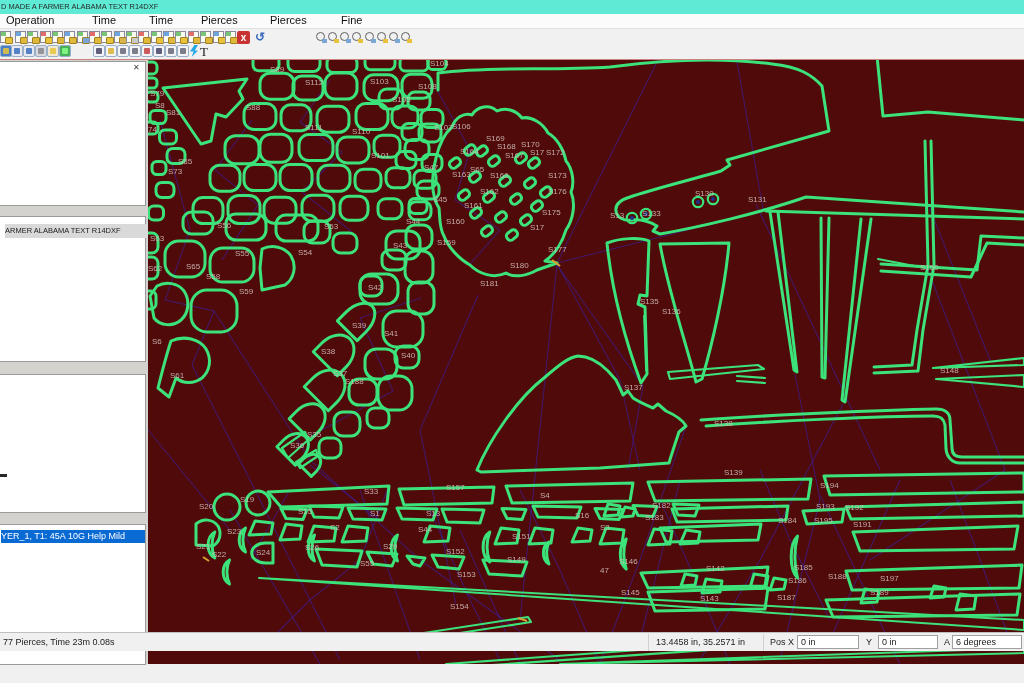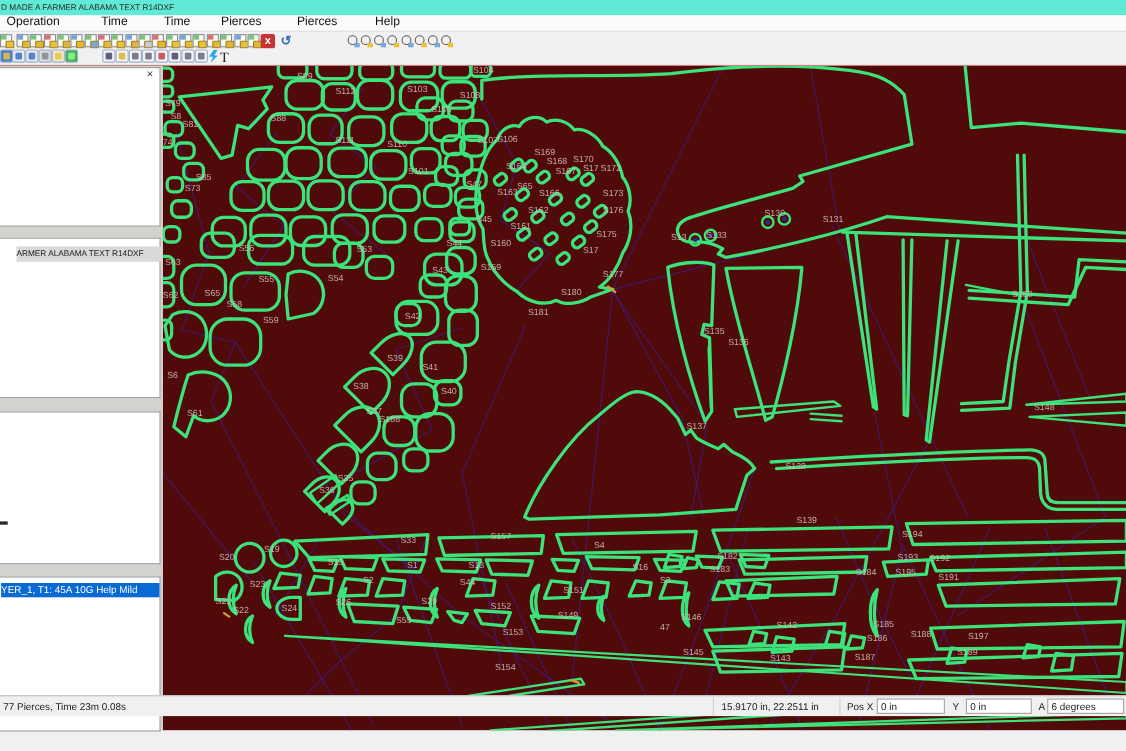--- a/index.html
+++ b/index.html
@@ -8,21 +8,21 @@
 .mag{position:absolute;width:9px;height:9px;border:1.6px solid #606060;border-radius:50%}
 .box{position:absolute;left:0;width:146px;background:#fff;border:1px solid #9a9a9a;border-left:none}
 </style></head><body>
 <div class="abs" style="left:0;top:0;width:1024px;height:14px;background:#5eead4;font-size:7.5px;color:#2a2a2a;padding-left:1px;line-height:13px">D MADE A FARMER ALABAMA TEXT R14DXF</div>
 <div class="abs" style="left:0;top:14px;width:1024px;height:14px;background:#fbfbfb;font-size:11px;color:#101010">
 <span class="abs" style="left:6px">Operation</span>
     <span class="abs" style="left:92px">Time</span>
     <span class="abs" style="left:149px">Time</span>
     <span class="abs" style="left:201px">Pierces</span>
     <span class="abs" style="left:270px">Pierces</span>
-    <span class="abs" style="left:341px">Help</span>
+    <span class="abs" style="left:341px">Fine</span>
   </div>
 <div class="abs" style="left:0;top:28px;width:1024px;height:16px;background:#f1f1f1;border-top:1px solid #e2e2e2">
     <div style="position:absolute;left:0px;top:2px;width:11px;height:12px;background:#fbfbf2;border:1px solid #8a8a9a"></div>
     <div style="position:absolute;left:5px;top:8px;width:8px;height:7px;background:#e8c33a;border:1px solid #a08020;border-radius:1px"></div>
     <div style="position:absolute;left:1px;top:3px;width:5px;height:4px;background:#58b858;opacity:.8"></div>
     <div style="position:absolute;left:15px;top:2px;width:11px;height:12px;background:#fbfbf2;border:1px solid #8a8a9a"></div>
     <div style="position:absolute;left:20px;top:8px;width:8px;height:7px;background:#e0b83a;border:1px solid #a08020;border-radius:1px"></div>
     <div style="position:absolute;left:16px;top:3px;width:5px;height:4px;background:#4a90d8;opacity:.8"></div>
     <div style="position:absolute;left:27px;top:2px;width:11px;height:12px;background:#fbfbf2;border:1px solid #8a8a9a"></div>
     <div style="position:absolute;left:32px;top:8px;width:8px;height:7px;background:#e0b83a;border:1px solid #a08020;border-radius:1px"></div>
@@ -124,21 +124,21 @@
     <div class="ic2" style="left:177px;top:1px;background:#f4f4f8"></div>
     <div style="position:absolute;left:180px;top:4px;width:6px;height:6px;background:#667;opacity:.85;border-radius:1px"></div>
     <div style="position:absolute;left:190px;top:1px;width:8px;height:12px;background:#29a8e8;clip-path:polygon(55% 0,100% 0,60% 45%,100% 45%,20% 100%,45% 55%,0 55%)"></div>
     <div style="position:absolute;left:200px;top:0px;font-size:13px;color:#202020;font-family:'Liberation Serif',serif">T</div>
   </div>
 <div class="abs" style="left:0;top:59px;width:1024px;height:1px;background:#cc8080"></div>
 <div class="abs" style="left:0;top:60px;width:148px;height:604px;background:#d4d2ce"></div>
 <div class="box" style="top:61px;height:145px"></div>
 <div class="abs" style="left:133px;top:63px;font-size:8px;color:#404040">✕</div>
 <div class="box" style="top:216px;height:146px"></div>
-<div class="abs" style="left:15px;top:224px;width:144px;height:14px;background:#d9d9d9;font-size:7.5px;color:#202020;line-height:14px">ARMER ALABAMA TEXT R14DXF</div>
+<div class="abs" style="left:5px;top:224px;width:144px;height:14px;background:#d9d9d9;font-size:7.5px;color:#202020;line-height:14px">ARMER ALABAMA TEXT R14DXF</div>
 <div class="box" style="top:374px;height:139px"></div>
 <div class="abs" style="left:0;top:474px;width:7px;height:3px;background:#282828"></div>
 <div class="box" style="top:524px;height:141px"></div>
 <div class="abs" style="left:1px;top:530px;width:144px;height:13px;background:#0a6ad4;color:#fff;font-size:9px;line-height:13px">YER_1, T1: 45A 10G Help Mild</div>
 <svg class="abs" style="left:148px;top:60px" width="876" height="604" viewBox="148 60 876 604">
 <rect x="148" y="60" width="876" height="604" fill="#510a0a"></rect>
 <path d="M736,56 L763,209" fill="none" stroke="#3a1e96" stroke-width="1.1" opacity="0.65"></path>
 <path d="M763,211 L557,263" fill="none" stroke="#3a1e96" stroke-width="1.1" opacity="0.65"></path>
 <path d="M557,265 L643,386 L628,470" fill="none" stroke="#3a1e96" stroke-width="1.1" opacity="0.65"></path>
 <path d="M660,56 L557,263" fill="none" stroke="#3a1e96" stroke-width="1.1" opacity="0.65"></path>
@@ -504,19 +504,19 @@
 <text x="298" y="514" font-size="8" fill="#cfbeb9" opacity="0.9">S15</text>
 <text x="330" y="530" font-size="8" fill="#cfbeb9" opacity="0.9">S2</text>
 <text x="418" y="532" font-size="8" fill="#cfbeb9" opacity="0.9">S44</text>
 <text x="360" y="566" font-size="8" fill="#cfbeb9" opacity="0.9">S55</text>
 <text x="600" y="530" font-size="8" fill="#cfbeb9" opacity="0.9">S3</text>
 </svg>
 <div class="abs" style="left:0;top:632px;width:1024px;height:19px;background:#f0f0f0;border-top:1px solid #c0c0c0;font-size:9px;color:#202020">
 <span class="abs" style="left:3px;top:4px">77 Pierces, Time 23m 0.08s</span>
     <div class="abs" style="left:648px;top:1px;width:1px;height:17px;background:#d0d0d0"></div>
     <div class="abs" style="left:763px;top:1px;width:1px;height:17px;background:#d0d0d0"></div>
-<span class="abs" style="left:656px;top:4px">15.9170 in, 22.2511 in</span>
+<span class="abs" style="left:656px;top:4px">13.4458 in, 35.2571 in</span>
 <span class="abs" style="left:770px;top:4px">Pos X</span>
 <div class="abs" style="left:797px;top:2px;width:62px;height:14px;background:#fff;border:1px solid #a0a0a0;font-size:9px;padding-left:3px;line-height:13px">0 in</div>
 <span class="abs" style="left:866px;top:4px">Y</span>
 <div class="abs" style="left:878px;top:2px;width:60px;height:14px;background:#fff;border:1px solid #a0a0a0;font-size:9px;padding-left:3px;line-height:13px">0 in</div>
 <span class="abs" style="left:944px;top:4px">A</span>
 <div class="abs" style="left:952px;top:2px;width:70px;height:14px;background:#fff;border:1px solid #a0a0a0;font-size:9px;padding-left:3px;line-height:13px">6 degrees</div>
 </div>
 </body></html>

